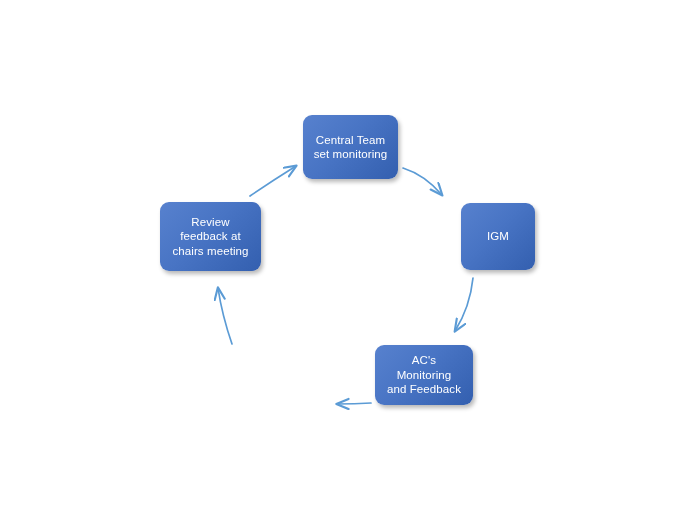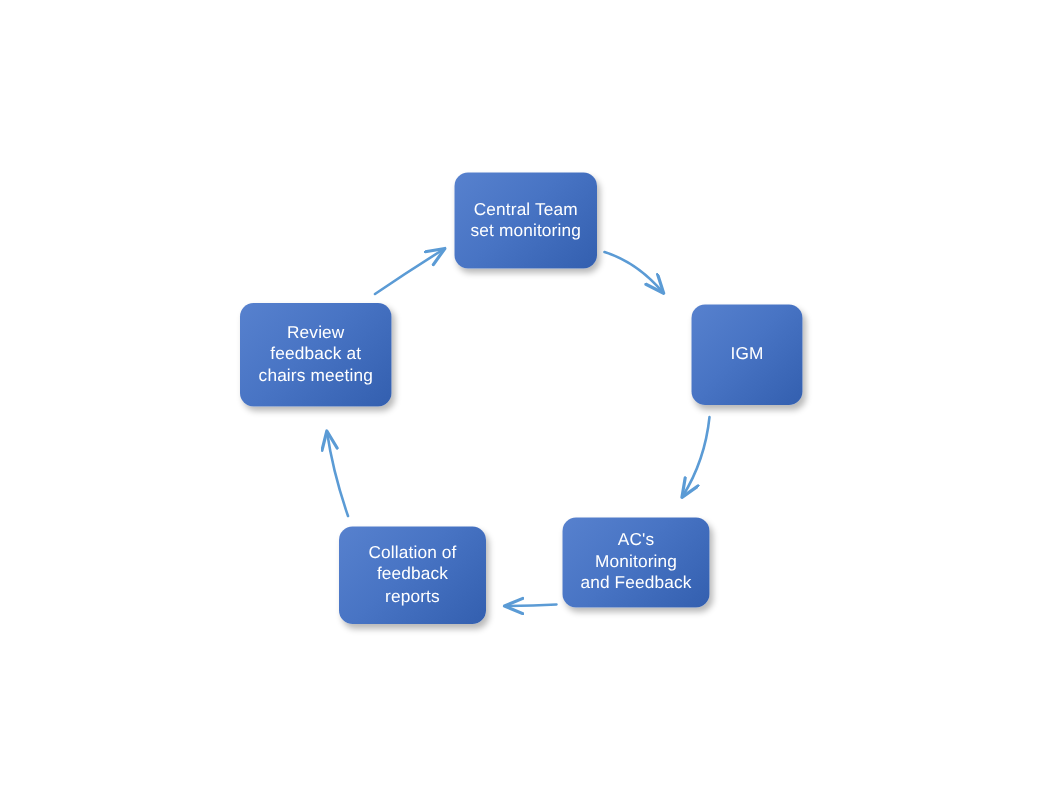--- a/index.html
+++ b/index.html
@@ -82,25 +82,20 @@
   <div class="node" id="node-igm">
     <span class="node-label">IGM</span>
   </div>
 
   <div class="node" id="node-ac">
     <span class="node-label">AC's
 Monitoring
 and Feedback</span>
   </div>
 
-  <div class="node" id="node-collation">
-    <span class="node-label">Collation of
-feedback
-reports</span>
-  </div>
 
   <div class="node" id="node-review">
     <span class="node-label">Review
 feedback at
 chairs meeting</span>
   </div>
 
 </div>
 
 </body></html>

